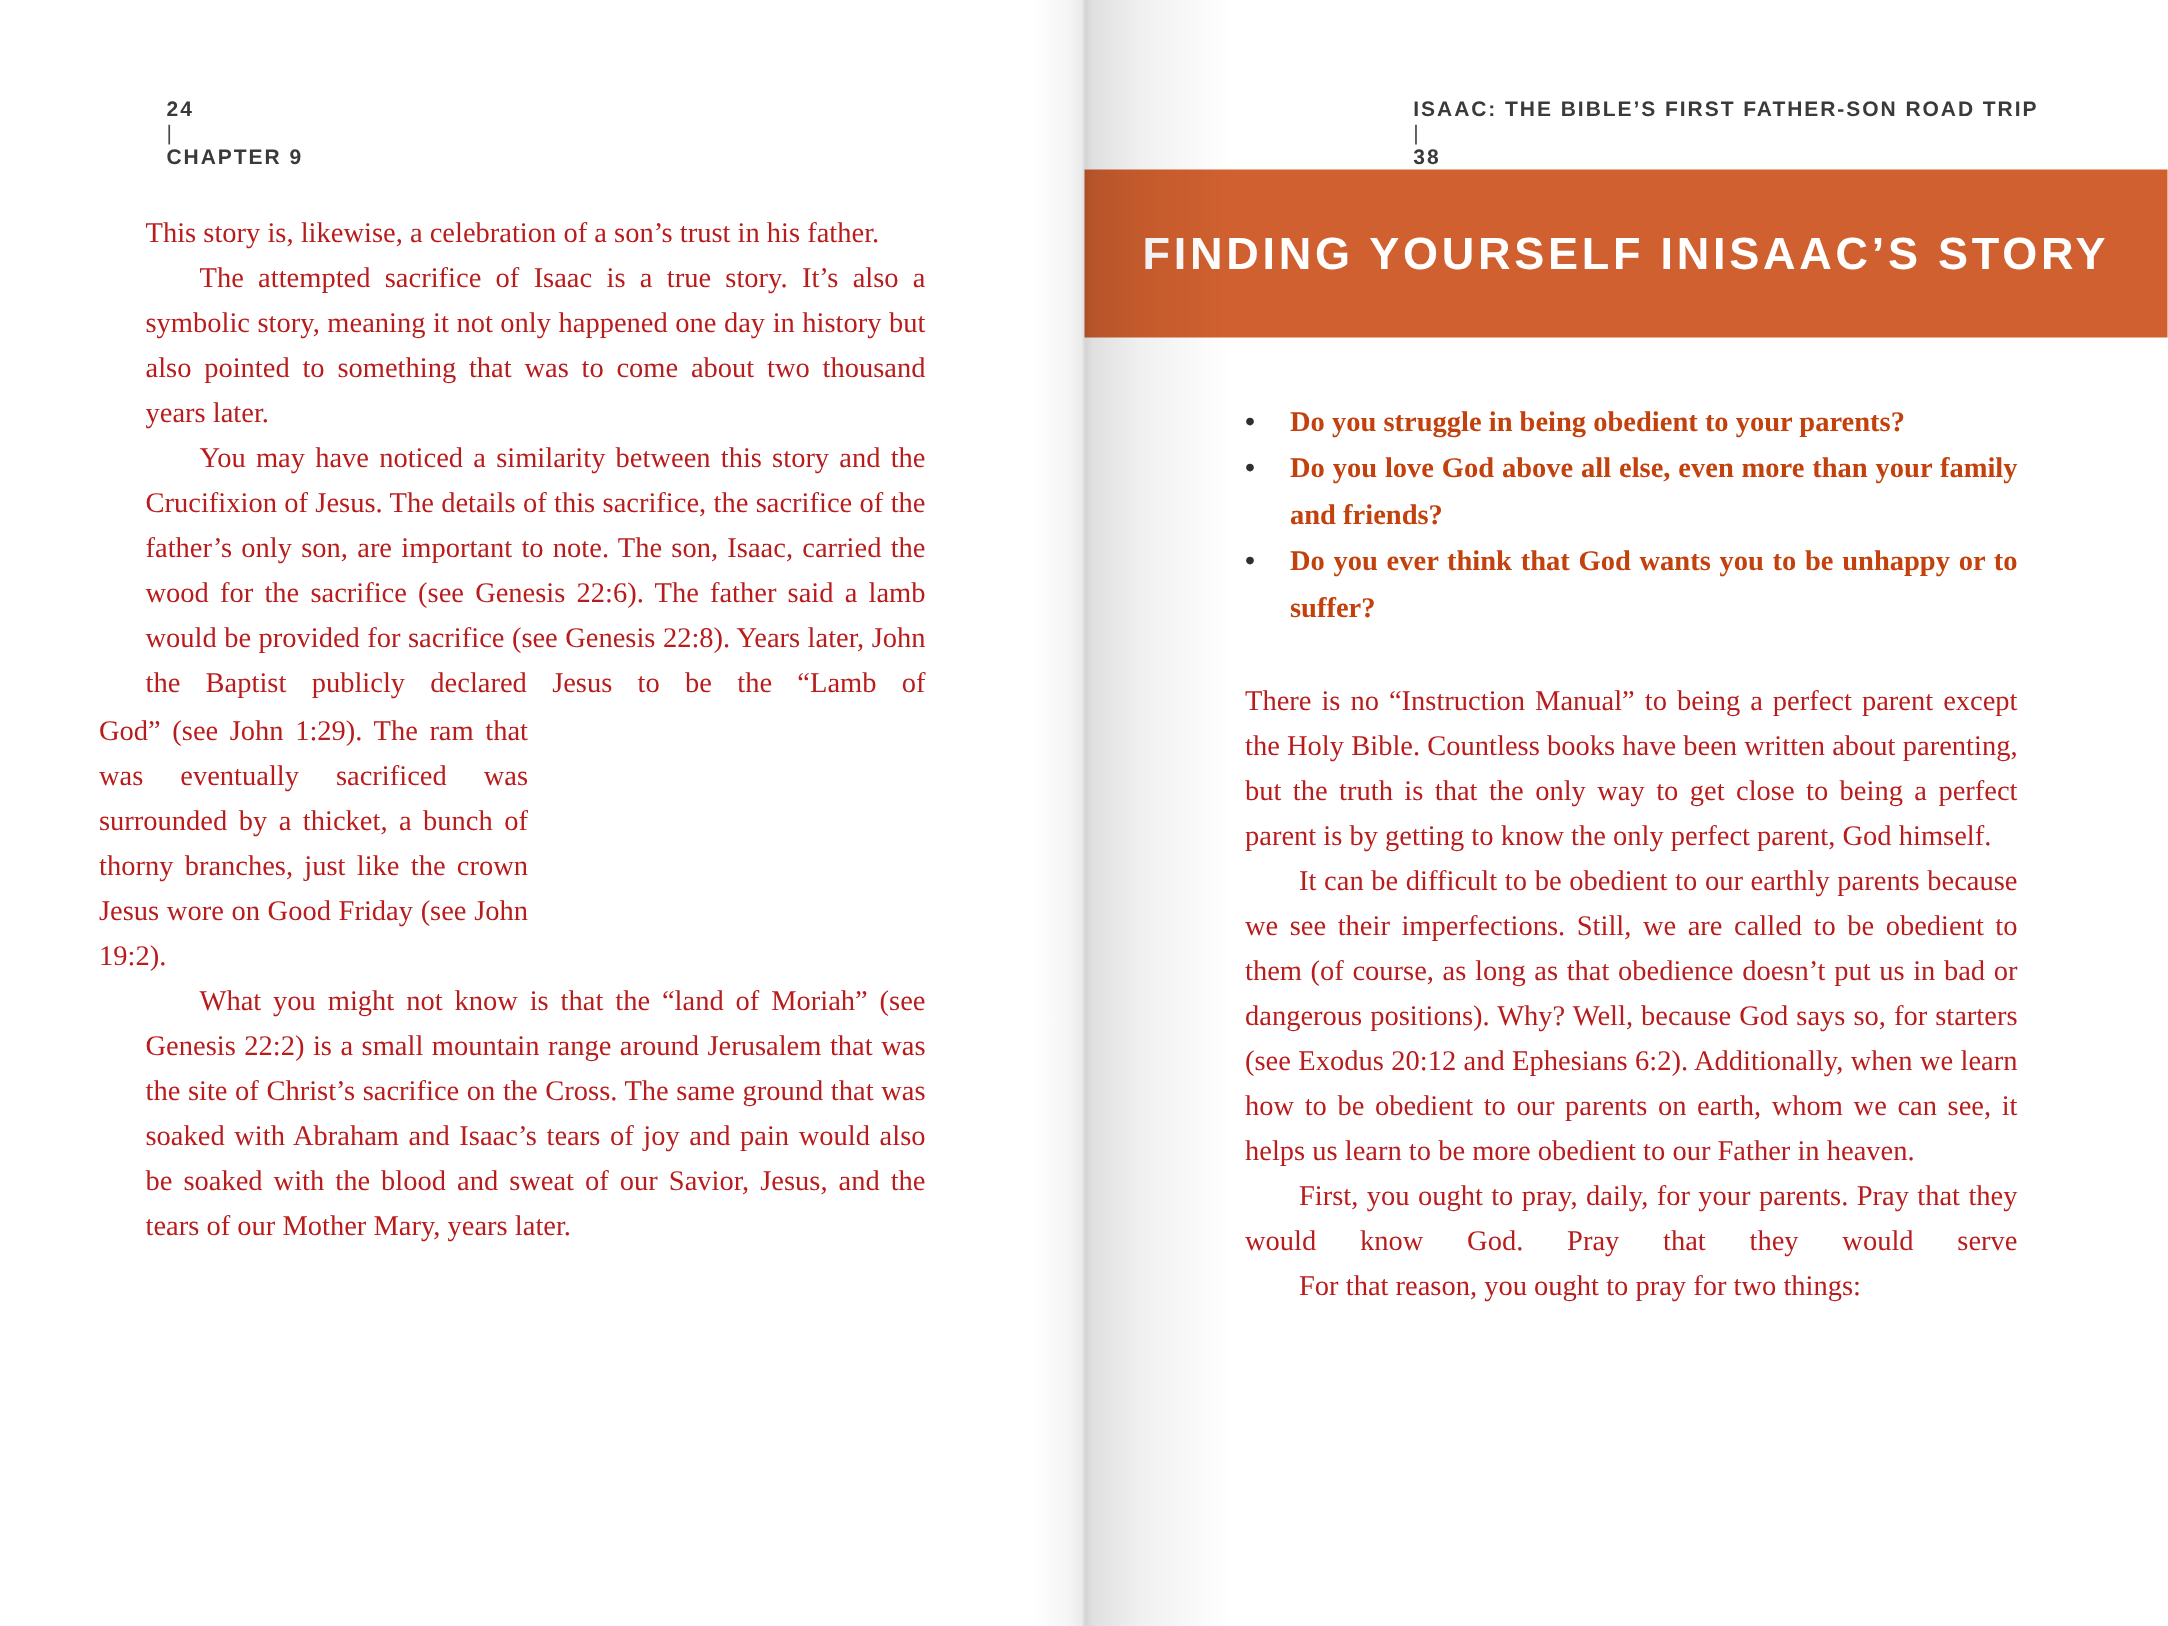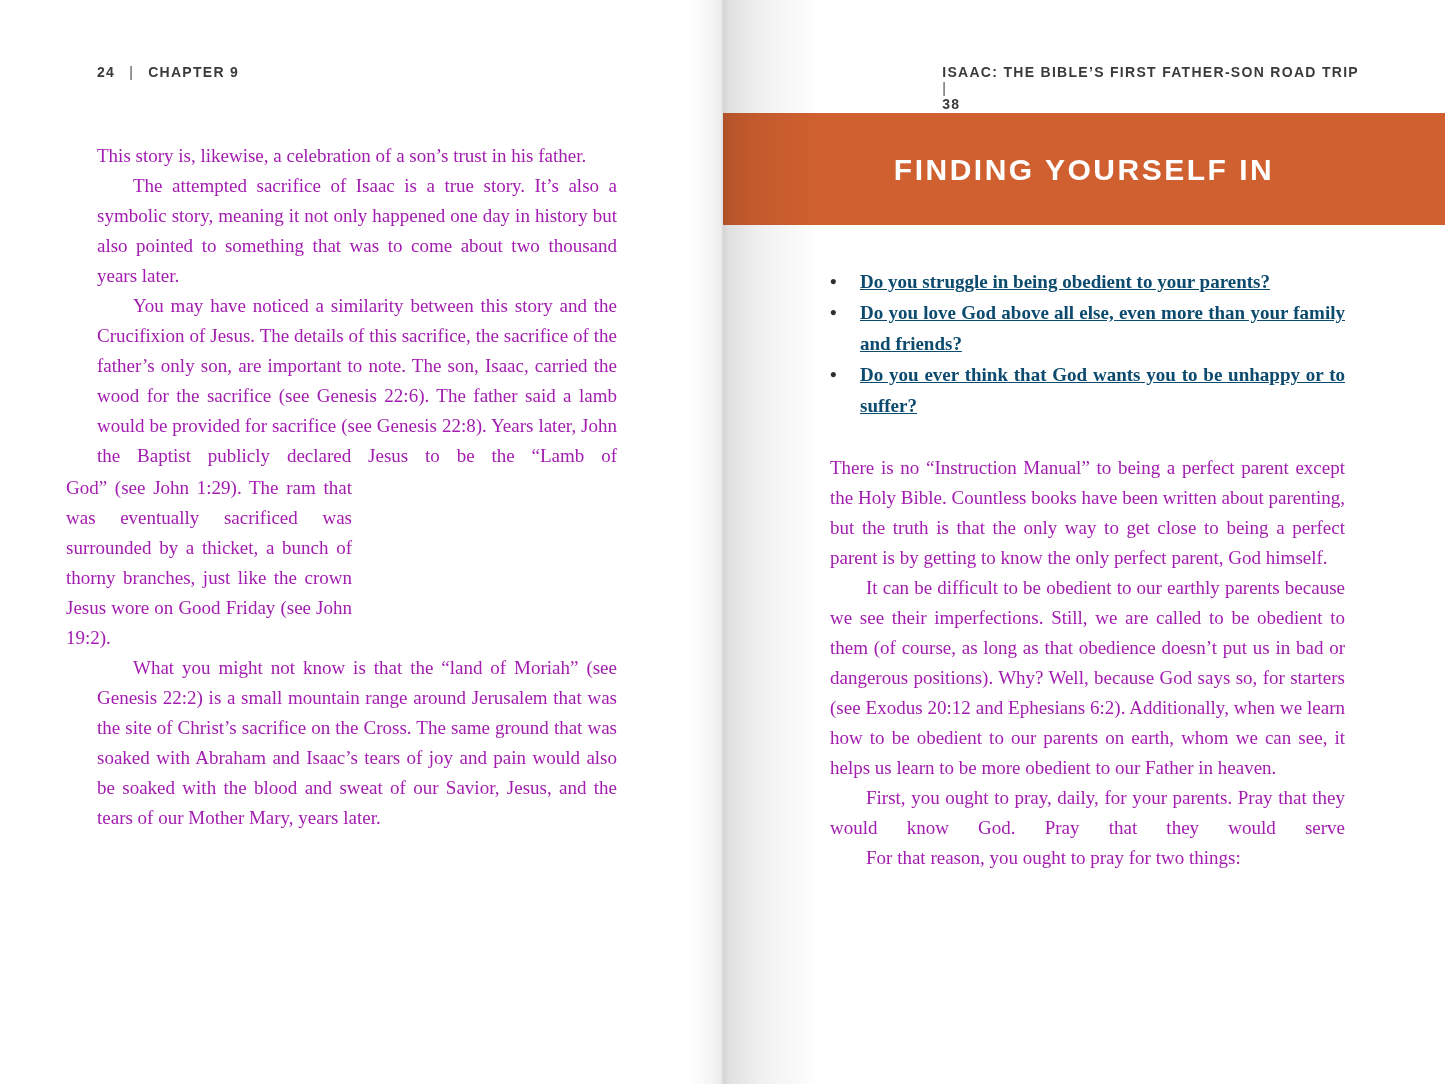--- a/index.html
+++ b/index.html
@@ -32,26 +32,26 @@
 
   
   .running-head {
     position: absolute; top: 64px;
     font-family: "Liberation Sans", sans-serif;
     font-size: 14px; font-weight: bold;
     letter-spacing: 1.3px; color: #3a3a3a;
     display: flex; align-items: baseline;
   }
   .running-head .divider { margin: 0 14px; font-weight: normal; color: #4a4a4a; }
-  .page-left  .running-head { left: 97px; }
+  .page-left  .running-head { left: 97px; flex-direction: column; }
   .page-right .running-head { right: 100px; flex-direction: column; }
 
   
   .body-text {
-    font-size: 19px; line-height: 30px; color: #a21caf;
+    font-size: 19px; line-height: 30px; color: #b91c1c;
     text-align: justify; margin: 0;
   }
   .indent { text-indent: 36px; }
   .force-justify-last { text-align-last: justify; }
 
   .left-body {
     position: absolute; left: 97px; top: 141px; width: 520px;
   }
 
   
@@ -85,22 +85,22 @@
     position: absolute; left: 107px; top: 266px; width: 515px;
   }
 
   .bullet-list { margin-bottom: 32px; }
   .bullet-row { display: flex; align-items: flex-start; }
   .bullet-marker {
     width: 30px; flex: 0 0 30px;
     font-size: 19px; line-height: 31px; color: #2f2f2f; font-weight: bold;
   }
   .bullet-text {
-    flex: 1; font-size: 19px; line-height: 31px; color: #0c4a6e;
-    font-weight: bold; text-align: justify; text-decoration: underline;
+    flex: 1; font-size: 19px; line-height: 31px; color: #c2410c;
+    font-weight: bold; text-align: justify;
   }
 </style>
 </head>
 <body>
 
 <div class="page page-left">
 
   <div class="running-head">
     <span>24</span>
     <span class="divider">|</span>
@@ -123,20 +123,21 @@
 <div class="page page-right">
 
   <div class="running-head">
     <span>ISAAC: THE BIBLE’S FIRST FATHER-SON ROAD TRIP</span>
     <span class="divider">|</span>
     <span>38</span>
   </div>
 
   <div class="banner">
     <div class="banner-line">FINDING YOURSELF IN</div>
+    <div class="banner-line">ISAAC’S STORY</div>
   </div>
 
   <div class="right-body">
 
     <div class="bullet-list">
       <div class="bullet-row">
         <span class="bullet-marker">•</span>
         <span class="bullet-text">Do you struggle in being obedient to your parents?</span>
       </div>
       <div class="bullet-row">

